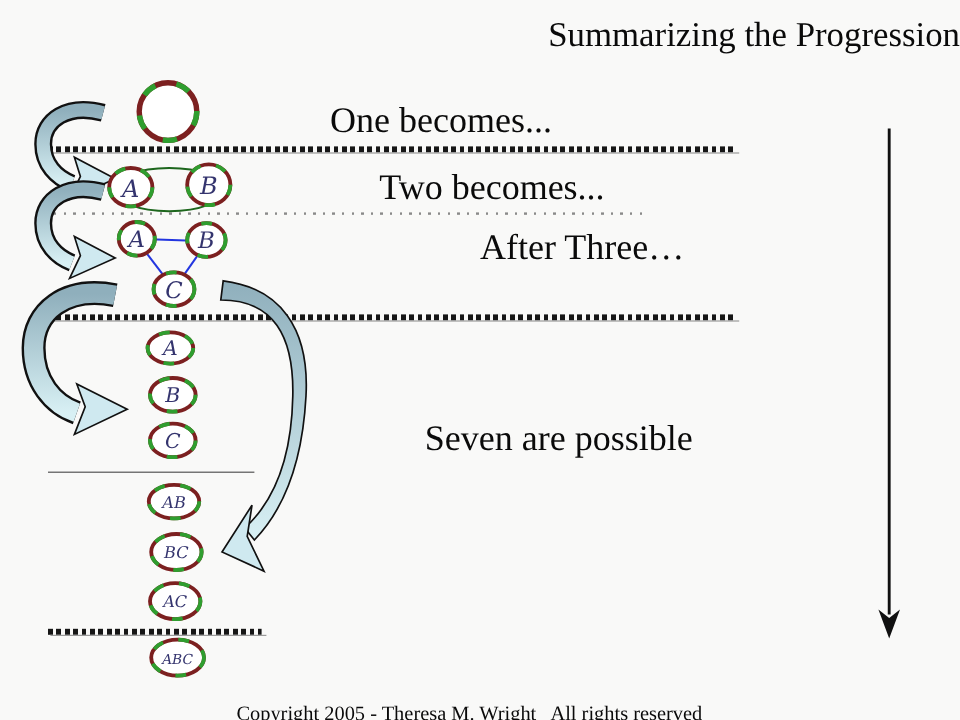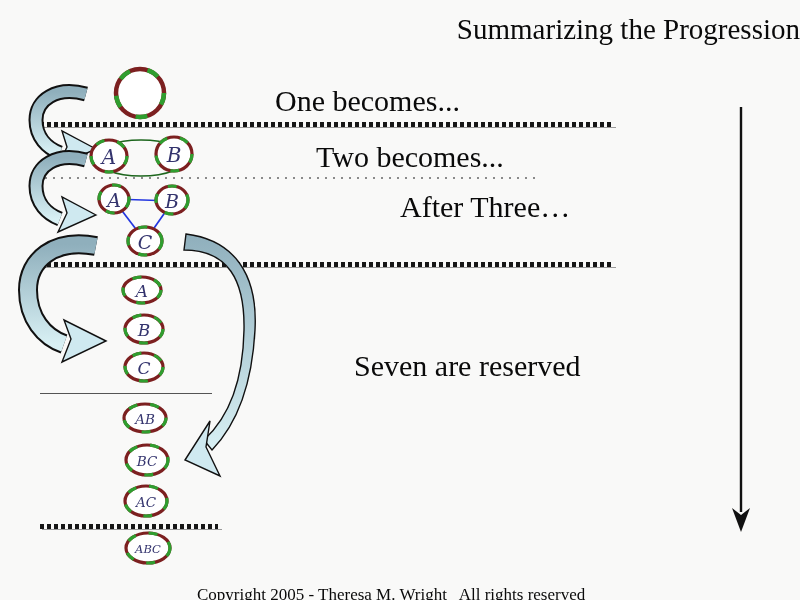--- a/index.html
+++ b/index.html
@@ -42,21 +42,21 @@
 </style>
 </head>
 <body>
 
 <div id="stage">
 
   <div id="title" class="txt">Summarizing the Progression</div>
   <div id="cap-one" class="txt">One becomes...</div>
   <div id="cap-two" class="txt">Two becomes...</div>
   <div id="cap-three" class="txt">After Three…</div>
-  <div id="cap-seven" class="txt">Seven are reserved</div>
+  <div id="cap-seven" class="txt">Seven are possible</div>
   <div id="footer" class="txt">Copyright 2005 - Theresa M. Wright   All rights reserved</div>
 
   <div id="line1" class="dot-thick"></div>
   <div id="line2" class="dot-thin"></div>
   <div id="line3" class="dot-thick"></div>
   <div id="line4" class="solid-thin"></div>
   <div id="line5" class="dot-thick"></div>
 
   <svg width="800" height="600" viewBox="0 0 800 600">
     <defs>

